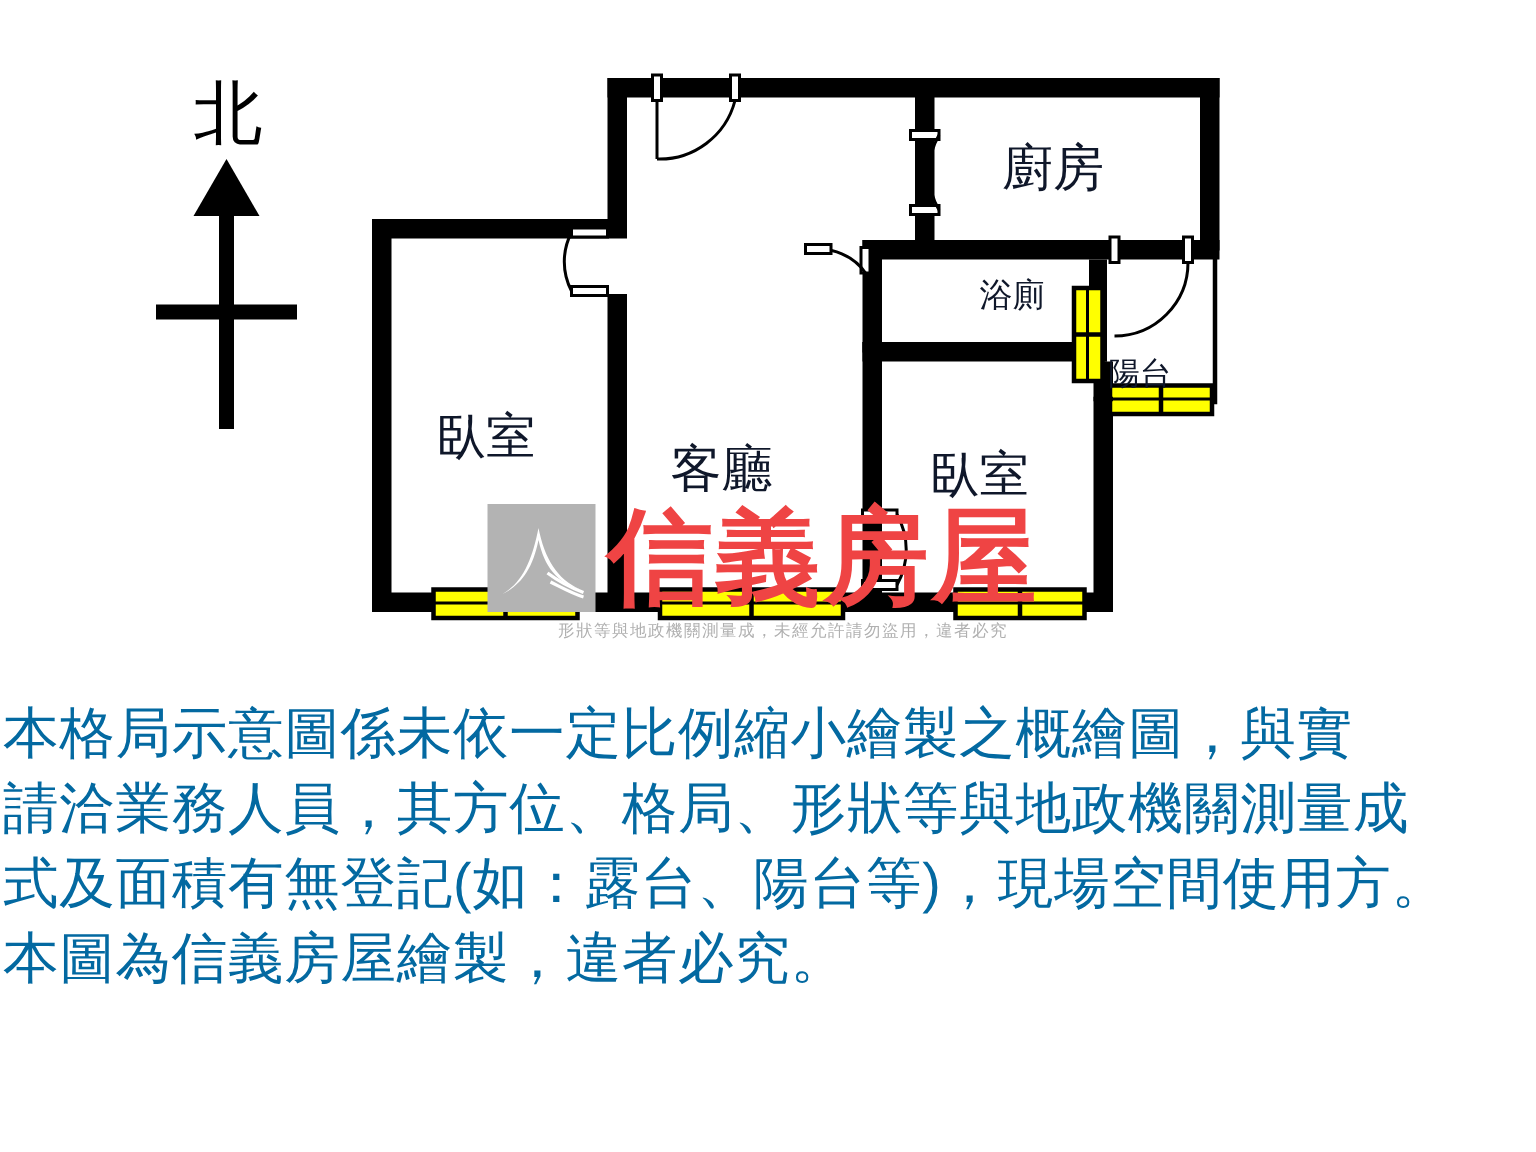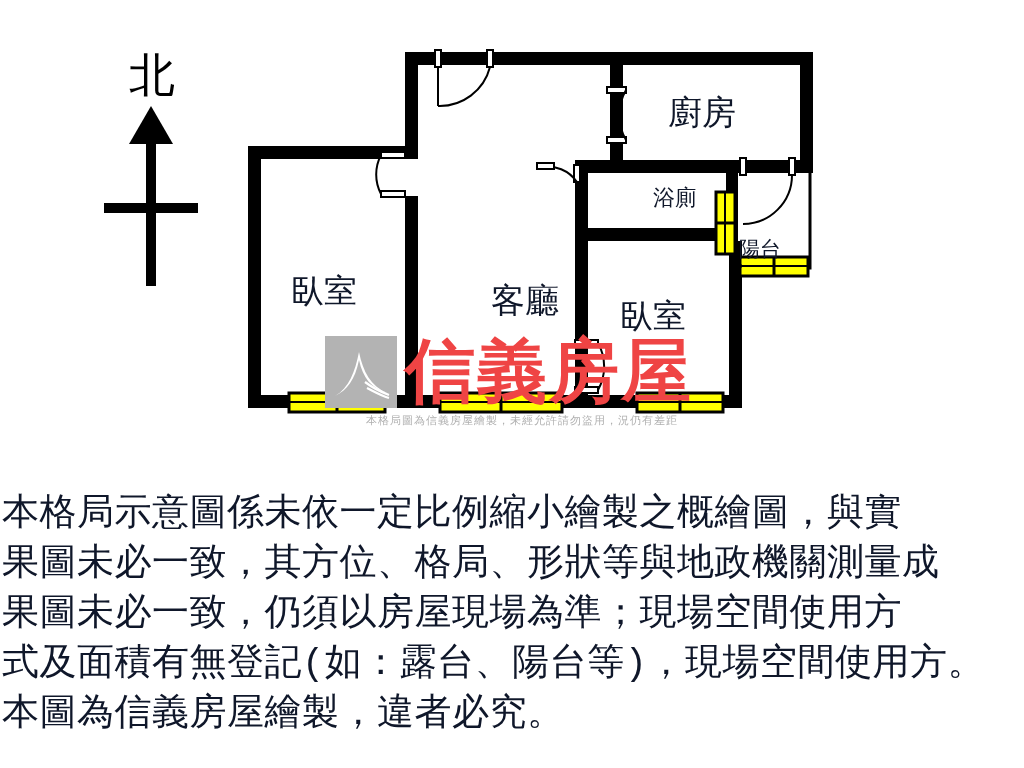--- a/index.html
+++ b/index.html
@@ -87,21 +87,21 @@
     white-space: nowrap;
     font-weight: 400;
   }
   .room-label.big   { font-size: 34px; line-height: 38px; }
   .room-label.med   { font-size: 33px; line-height: 37px; }
   .room-label.small { font-size: 22px; line-height: 26px; }
   .room-label.tiny  { font-size: 21px; line-height: 25px; }
 
   .lbl-kitchen  { left: 668px; top: 93px; }
   .lbl-bed-l    { left: 291px; top: 272px; }
-  .lbl-living   { left: 447px; top: 281px; margin-left: 44px; }
+  .lbl-living   { left: 447px; top: 294px; }
   .lbl-bed-r    { left: 620px; top: 297px; }
   .lbl-bath     { left: 653px; top: 185px; }
   .lbl-balcony  { left: 739px; top: 209px; margin-top: 28px; }
 
   
   .watermark {
     position: absolute;
     left: 325px;
     top: 336px;
     width: 370px;
@@ -141,26 +141,26 @@
     color: #b0b0b0;
     letter-spacing: 1px;
     white-space: nowrap;
     pointer-events: none;
   }
 
   
   .disclaimer {
     position: absolute;
     left: 2px;
-    top: 489px;
+    top: 464px;
     width: 1018px;
-    font-family: Liberation Mono, monospace;
+    font-family: Liberation Sans, sans-serif;
     font-size: 37px;
     line-height: 50px;
-    color: #0f172a;
+    color: #0369a1;
     letter-spacing: 0.5px;
   }
   .disclaimer p { margin: 0; white-space: nowrap; }
 </style>
 </head>
 <body>
 
 <div id="page">
 
   <div class="compass">
@@ -305,24 +305,23 @@
       <div class="wm-mark">
         <svg width="72" height="72" viewBox="0 0 72 72">
           <path d="M10 60 C 24 52 30 36 34 16 C 38 36 46 50 62 57 C 46 52 38 42 34 24 C 30 44 22 54 10 60 Z" fill="#ffffff"></path>
           <path d="M40 46 C 48 52 56 56 64 59" stroke="#ffffff" stroke-width="2.2" fill="none"></path>
           <path d="M42 52 C 50 56 57 60 64 62" stroke="#ffffff" stroke-width="2.2" fill="none"></path>
         </svg>
       </div>
       <div class="wm-text">信義房屋</div>
     </div>
 
-    <div class="wm-notice">本格局圖為信義房屋繪製，未經允許請勿盜用，況仍有差距</div>
+    <div class="wm-notice">形狀等與地政機關測量成，未經允許請勿盜用，違者必究</div>
   </div>
 
   <div class="disclaimer">
     <p>本格局示意圖係未依一定比例縮小繪製之概繪圖，與實</p>
-    <p>果圖未必一致，其方位、格局、形狀等與地政機關測量成</p>
-    <p>果圖未必一致，仍須以房屋現場為準；現場空間使用方</p>
+    <p>請洽業務人員，其方位、格局、形狀等與地政機關測量成</p>
     <p>式及面積有無登記(如：露台、陽台等)，現場空間使用方。</p>
     <p>本圖為信義房屋繪製，違者必究。</p>
   </div>
 
 </div>
 
 </body></html>

